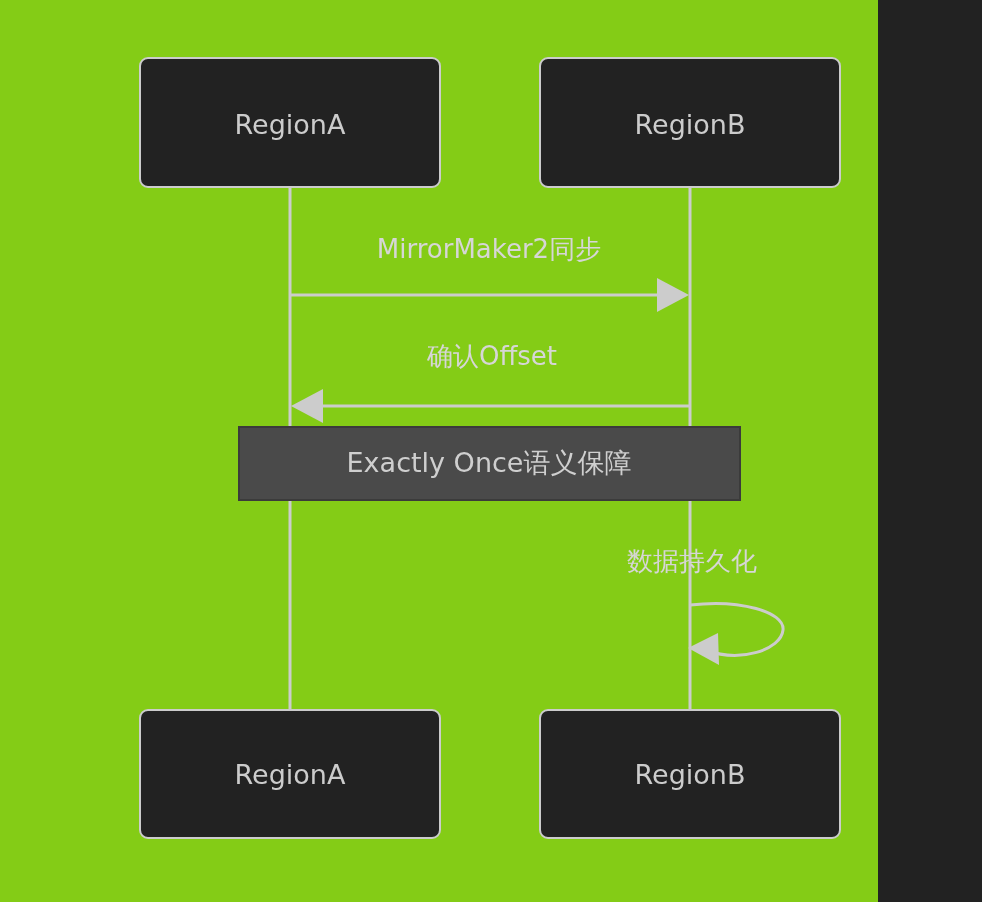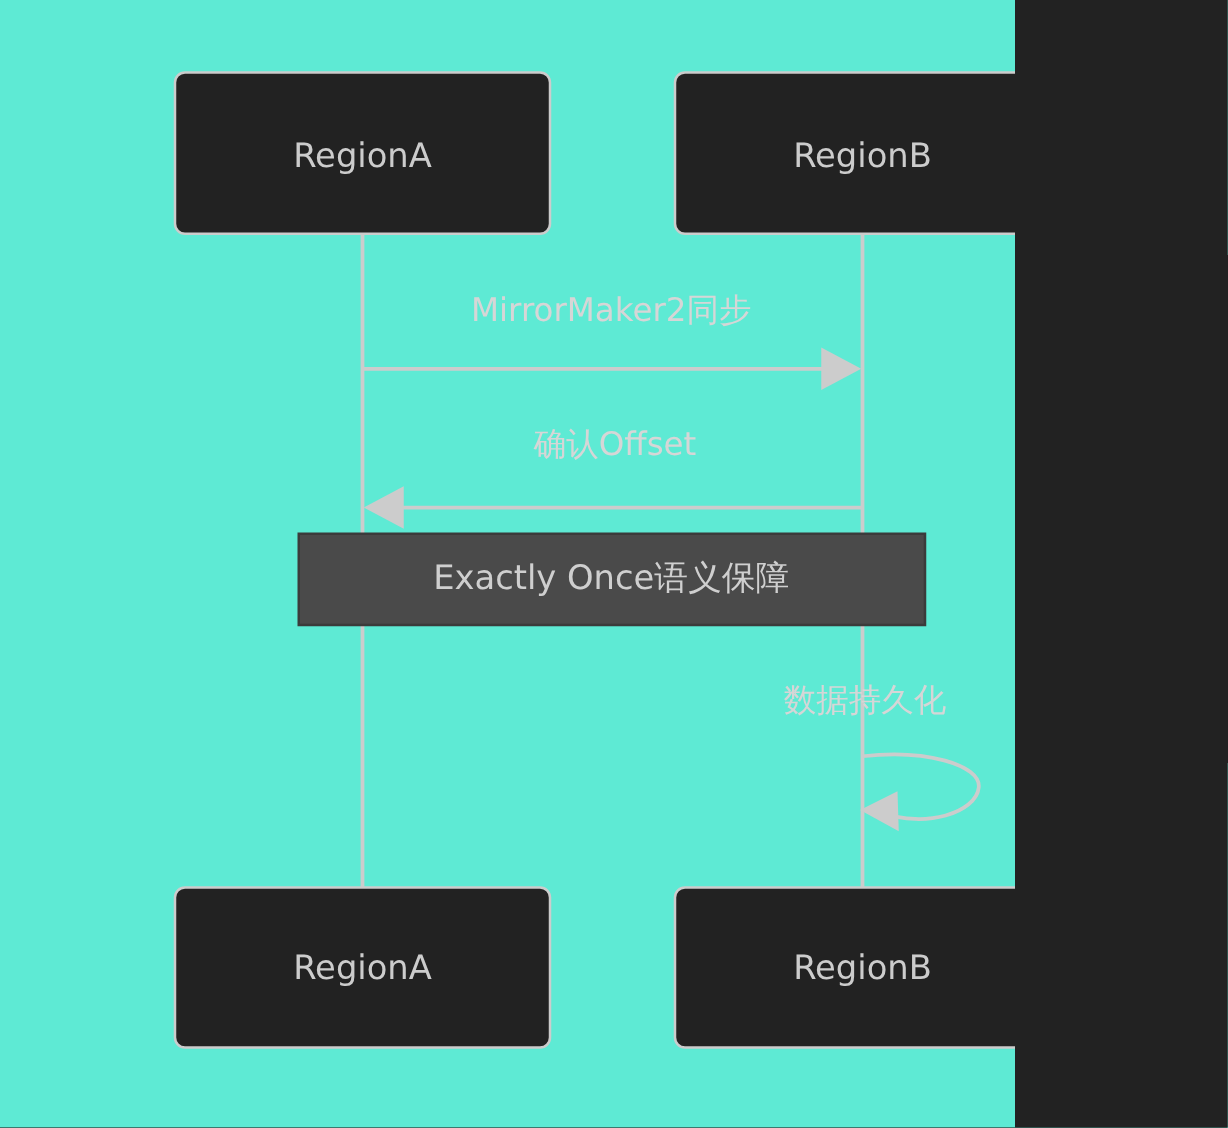--- a/index.html
+++ b/index.html
@@ -2,23 +2,23 @@
 <html><head>
 <meta charset="utf-8">
 <style>
   html, body {
     margin: 0;
     padding: 0;
     background: #222222;
   }
   #diagram-root {
     position: relative;
-    width: 812px;
+    width: 878px;
     height: 902px;
-    background: #5eead4;
+    background: #84cc16;
     font-family: "DejaVu Sans", "Liberation Sans", sans-serif;
     overflow: hidden;
   }
   svg.diagram-svg {
     position: absolute;
     top: 0;
     left: 0;
     width: 982px;
     height: 902px;
     display: block;

